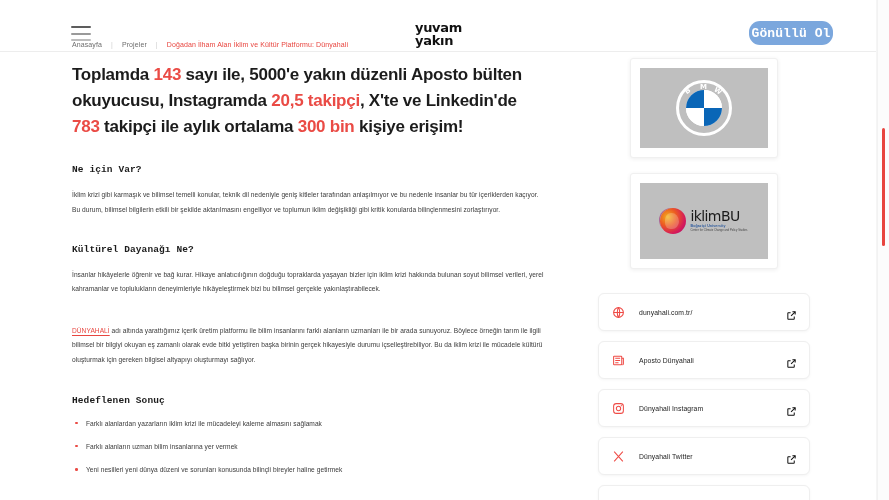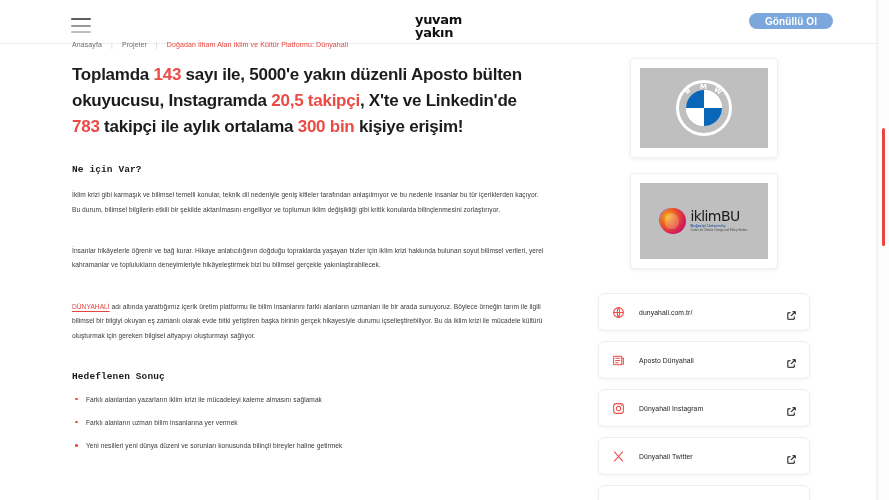--- a/index.html
+++ b/index.html
@@ -12,21 +12,21 @@
   }
   #page {
     position: relative;
     width: 889px; height: 500px;
     background: #ffffff;
     overflow: hidden;
   }
 
   
   .header {
-    position: absolute; top: 8px; left: 0;
+    position: absolute; top: 16px; left: 0;
     width: 877px; height: 36px;
     background: #ffffff;
     border-bottom: 1px solid #ededed;
     display: flex; align-items: center;
   }
   .hamburger {
     position: absolute; left: 71px; top: 10px;
     width: 20px; height: 15px;
     display: flex; flex-direction: column; justify-content: space-between;
     cursor: pointer;
@@ -49,28 +49,28 @@
     font-weight: 700;
     font-size: 13px;
     letter-spacing: -0.3px;
     color: #111111;
     display: block;
   }
   .logo .l1 { position: relative; }
 
   .cta {
     position: absolute; right: 44px; top: 5px;
-    width: 84px; height: 16px;
+    width: 84px; height: 24px;
     background: #7ba7dd;
     border-radius: 11px;
     border: none;
     color: #ffffff;
-    font-size: 10px;
+    font-size: 13px;
     font-weight: 600;
-    font-family: Liberation Sans, sans-serif;
+    font-family: Liberation Mono, monospace;
     letter-spacing: 0.1px;
     cursor: pointer;
   }
 
   
   .breadcrumb {
     position: absolute; left: 72px; top: 41px;
     display: flex; align-items: center; gap: 0;
     font-size: 7px;
     color: #6d6d6d;
@@ -301,20 +301,21 @@
     <div class="lede">
       <span>Toplamda </span><span class="hl">143</span><span> sayı ile, 5000'e yakın düzenli Aposto bülten okuyucusu, Instagramda </span><span class="hl">20,5 takipçi</span><span>, X'te ve Linkedin'de </span><span class="hl">783</span><span> takipçi ile aylık ortalama </span><span class="hl">300 bin</span><span> kişiye erişim!</span>
     </div>
 
     <div class="sec-1">
       <h2 class="section-title">Ne için Var?</h2>
       <p class="body-text">İklim krizi gibi karmaşık ve bilimsel temelli konular, teknik dil nedeniyle geniş kitleler tarafından anlaşılmıyor ve bu nedenle insanlar bu tür içeriklerden kaçıyor. Bu durum, bilimsel bilgilerin etkili bir şekilde aktarılmasını engelliyor ve toplumun iklim değişikliği gibi kritik konularda bilinçlenmesini zorlaştırıyor.</p>
     </div>
 
     <div class="sec-2">
+      <h2 class="section-title">Kültürel Dayanağı Ne?</h2>
       <p class="body-text">İnsanlar hikâyelerle öğrenir ve bağ kurar. Hikaye anlatıcılığının doğduğu topraklarda yaşayan bizler için iklim krizi hakkında bulunan soyut bilimsel verileri, yerel kahramanlar ve toplulukların deneyimleriyle hikâyeleştirmek bizi bu bilimsel gerçekle yakınlaştırabilecek.</p>
     </div>
 
     <div class="sec-3">
       <p class="body-text"><span class="link-red">DÜNYAHALİ</span><span> adı altında yarattığımız içerik üretim platformu ile bilim insanlarını farklı alanların uzmanları ile bir arada sunuyoruz. Böylece örneğin tarım ile ilgili bilimsel bir bilgiyi okuyan eş zamanlı olarak evde bitki yetiştiren başka birinin gerçek hikayesiyle durumu içselleştirebiliyor. Bu da iklim krizi ile mücadele kültürü oluşturmak için gereken bilgisel altyapıyı oluşturmayı sağlıyor.</span></p>
     </div>
 
     <div class="sec-4">
       <h2 class="section-title">Hedeflenen Sonuç</h2>
       <ul class="goals">

